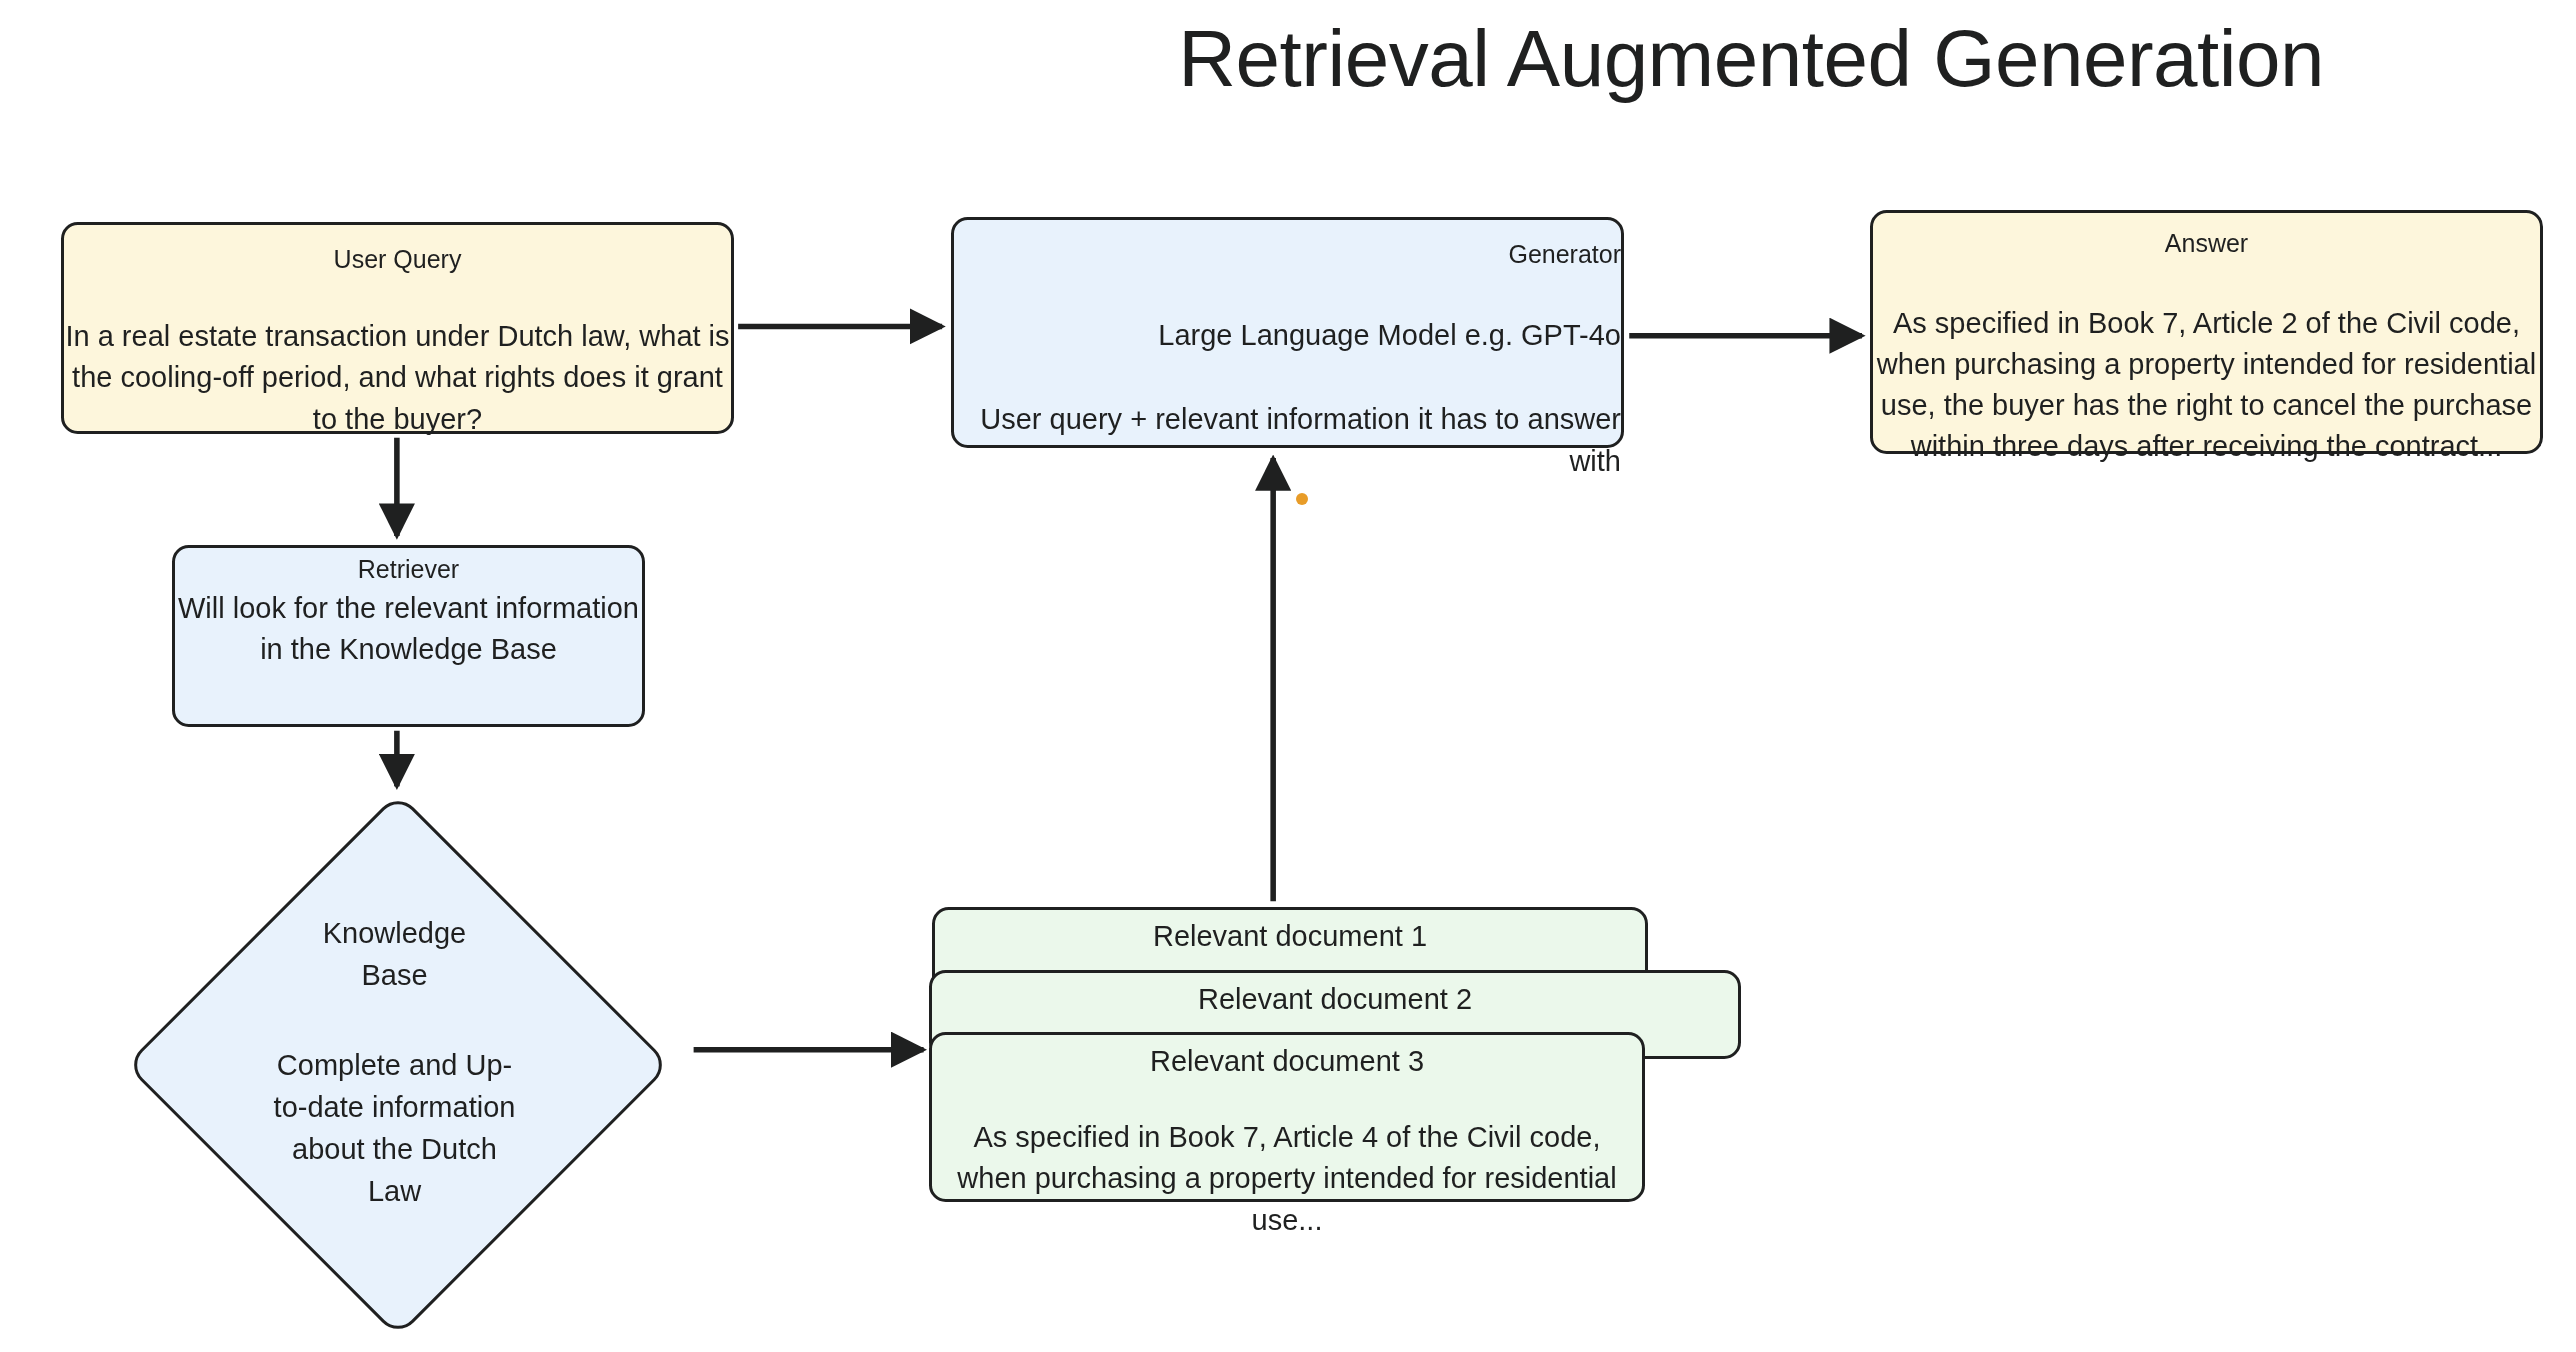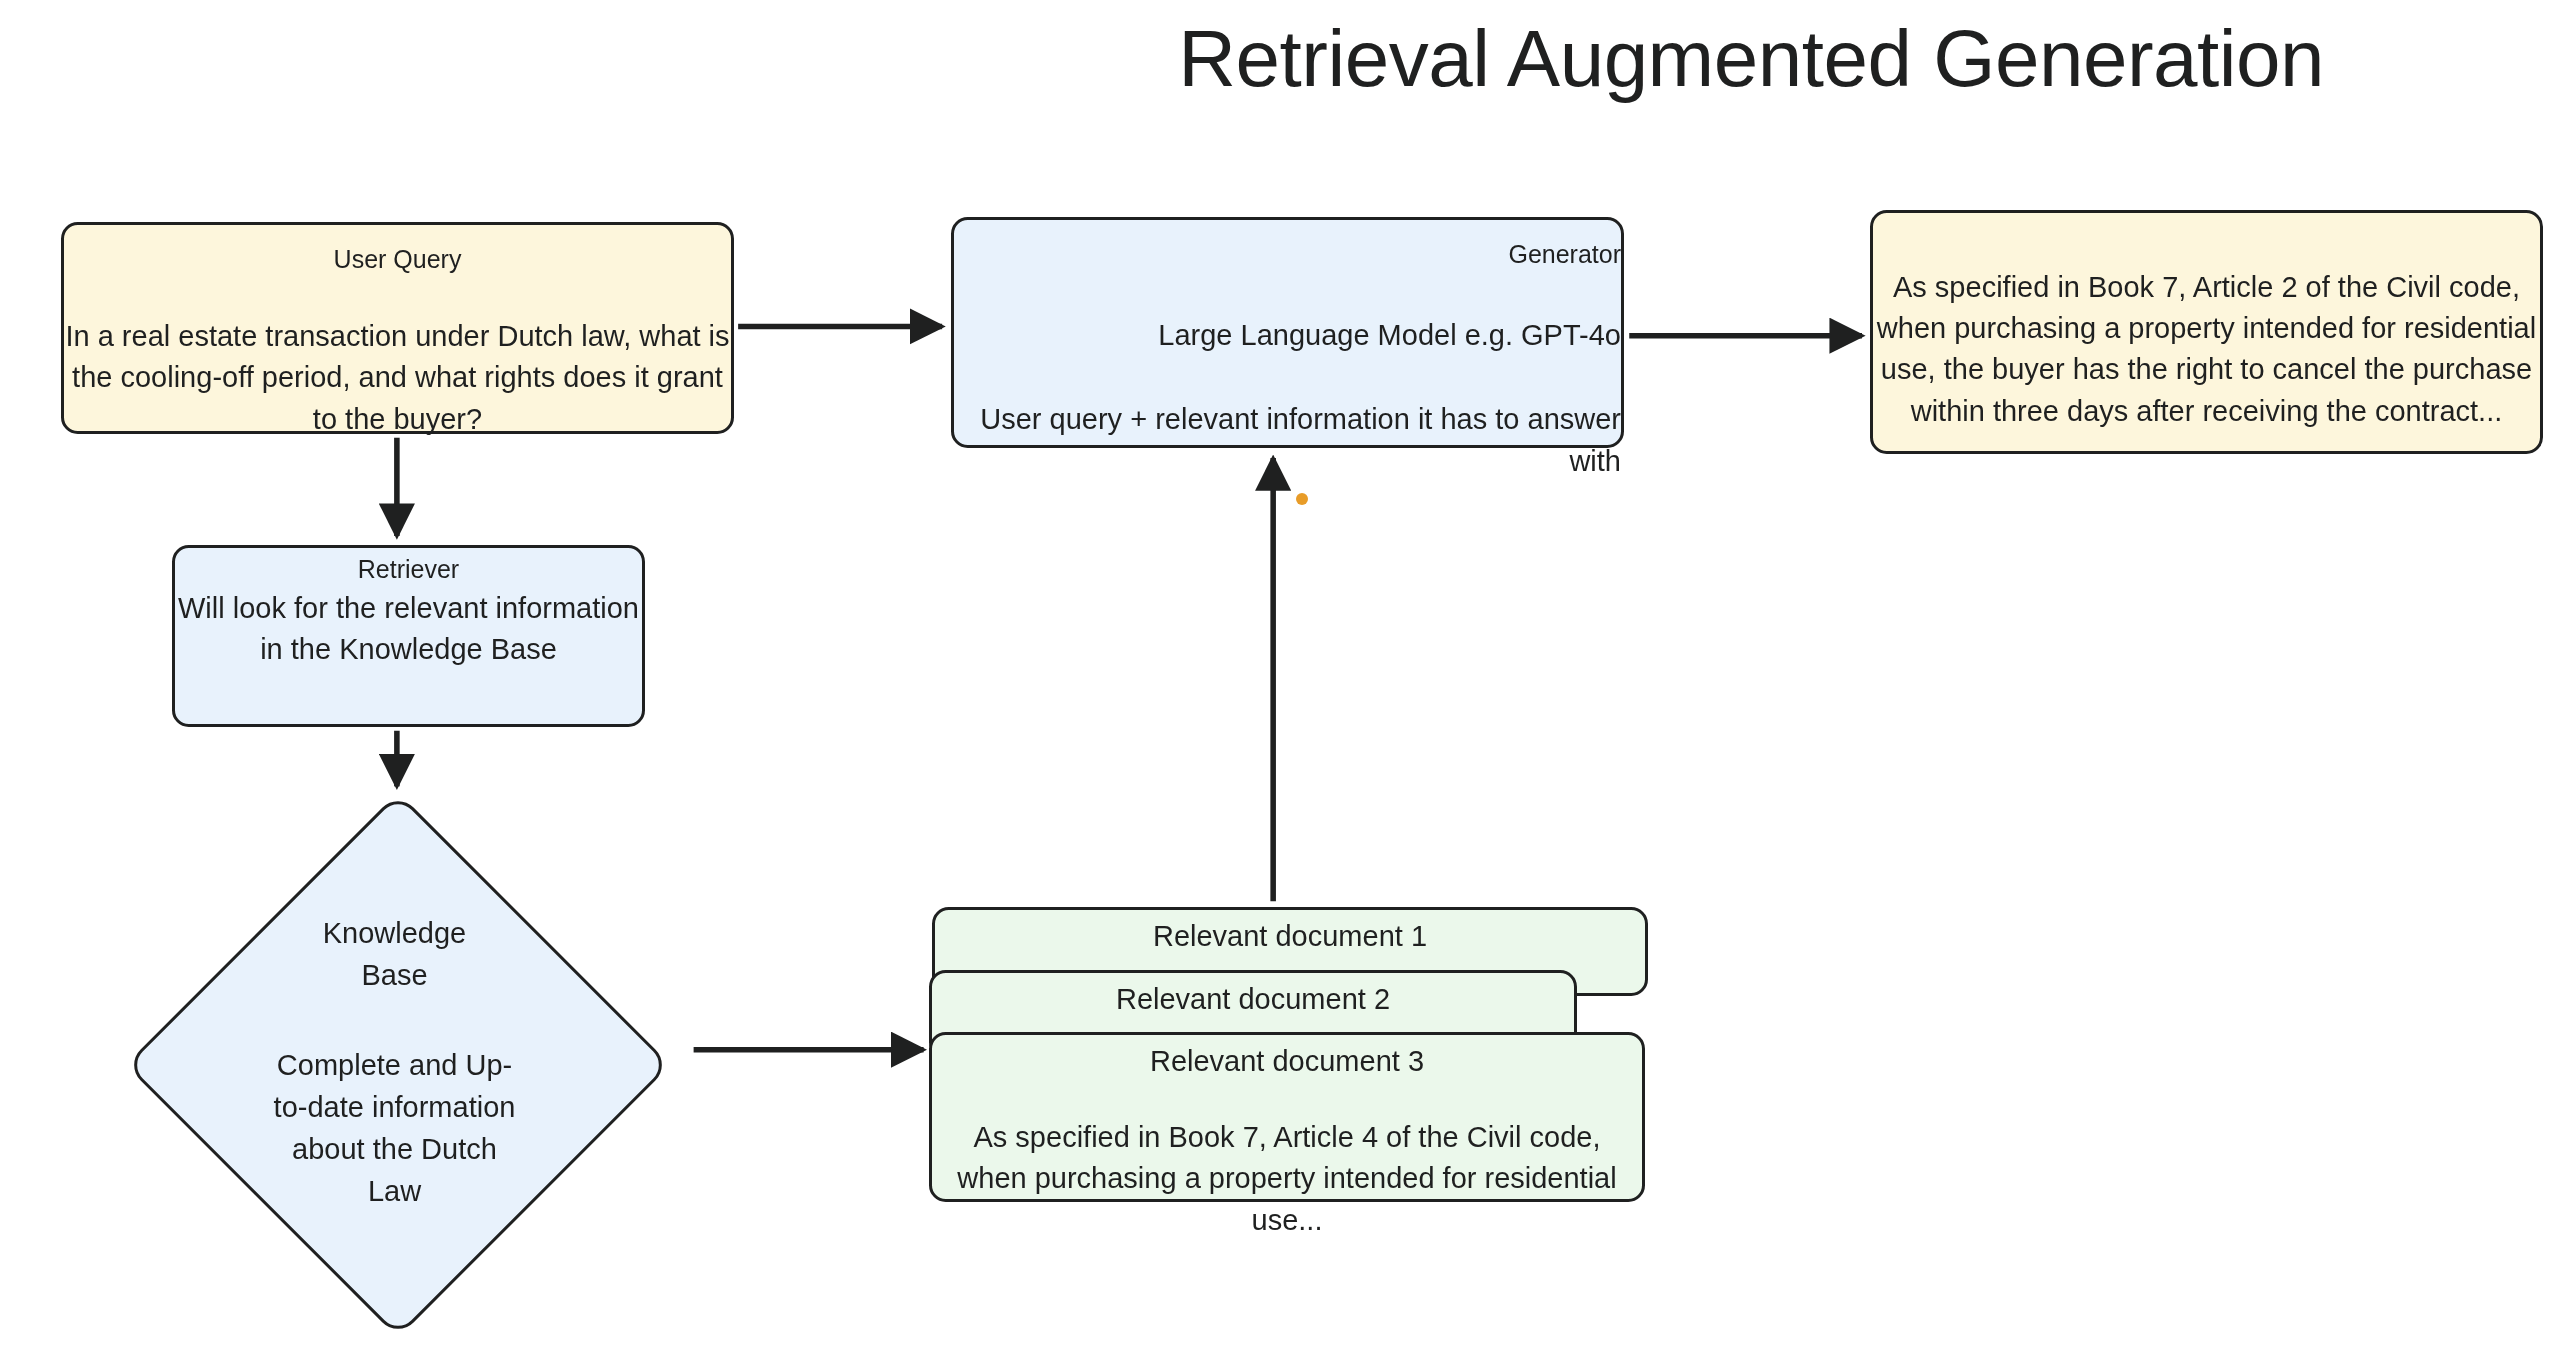--- a/index.html
+++ b/index.html
@@ -117,21 +117,21 @@
     background: #ebf8eb;
     border: 3.7px solid #1f2020;
     border-radius: 16.7px;
     text-align: center;
     color: #1f2020;
     font-size: 29px;
     line-height: 1.42;
     padding-top: 6px;
   }
   #doc-1 { left: 932px; top: 907px; width: 716px; height: 89px; z-index: 1; }
-  #doc-2 { left: 929px; top: 970px; width: 648px; height: 89px; z-index: 2; }
+  #doc-2 { left: 929px; top: 970px; width: 812px; height: 89px; z-index: 2; }
   #doc-3 { left: 929px; top: 1032px; width: 716px; height: 170px; z-index: 3; }
   #doc-3 .doc-body { margin-top: 35px; }
 
   
   #arrow-layer {
     position: absolute;
     left: 0; top: 0;
     width: 2576px; height: 1353px;
     pointer-events: none;
     z-index: 5;
@@ -156,20 +156,21 @@
   <div class="node-body">In a real estate transaction under Dutch law, what is the cooling-off period, and what rights does it grant to the buyer?</div>
 </div>
 
 <div class="node fill-blue" id="node-generator">
   <div class="node-title">Generator</div>
   <div class="node-body gen-line1">Large Language Model e.g. GPT-4o</div>
   <div class="node-body gen-line2">User query + relevant information it has to answer with</div>
 </div>
 
 <div class="node fill-cream" id="node-answer">
+  <div class="node-title">Answer</div>
   <div class="node-body">As specified in Book 7, Article 2 of the Civil code, when purchasing a property intended for residential use, the buyer has the right to cancel the purchase within three days after receiving the contract...</div>
 </div>
 
 <div class="node fill-blue" id="node-retriever">
   <div class="node-title">Retriever</div>
   <div class="node-body">Will look for the relevant information in the Knowledge Base</div>
 </div>
 
 <div id="node-knowledge-base">
   <div class="diamond-shape"></div>

